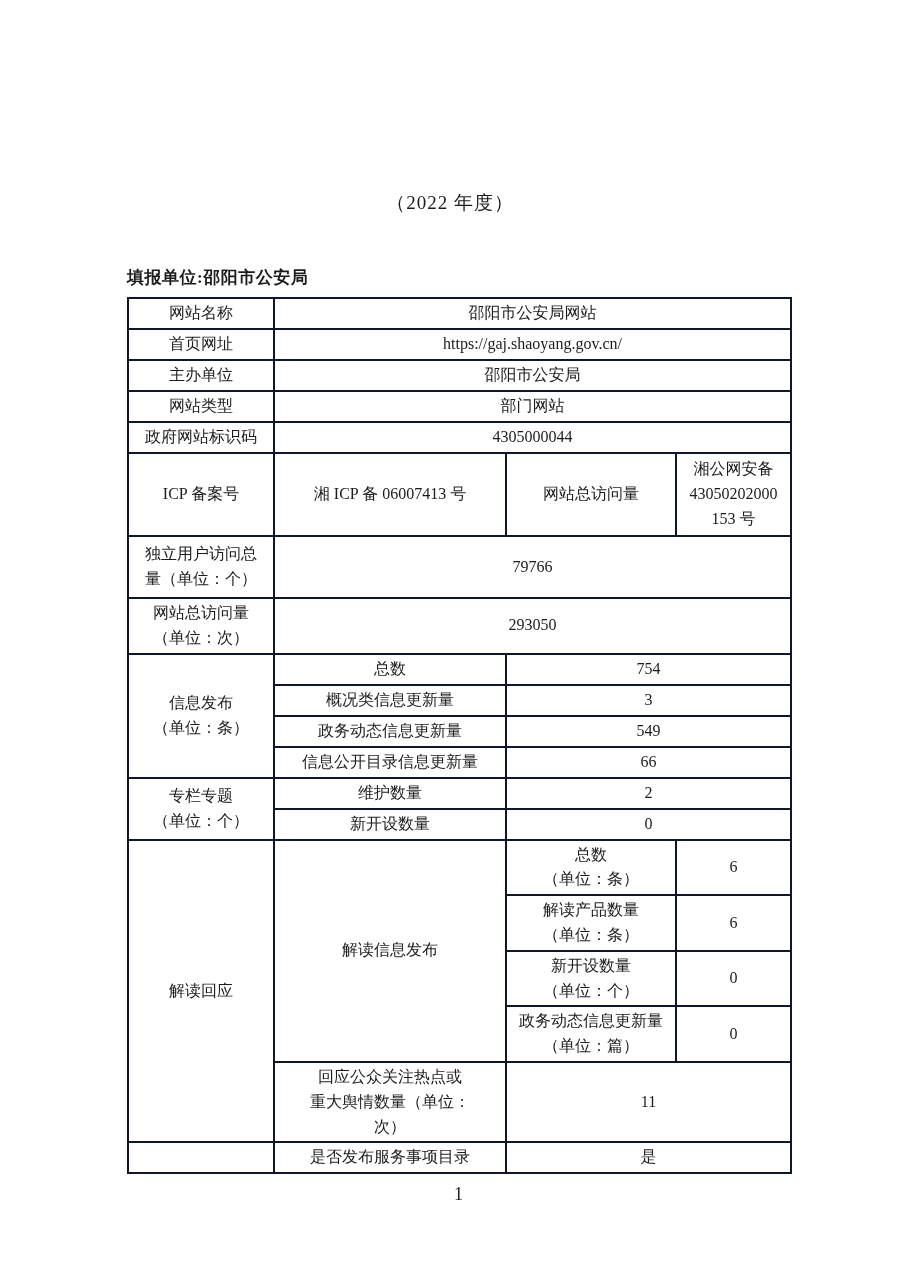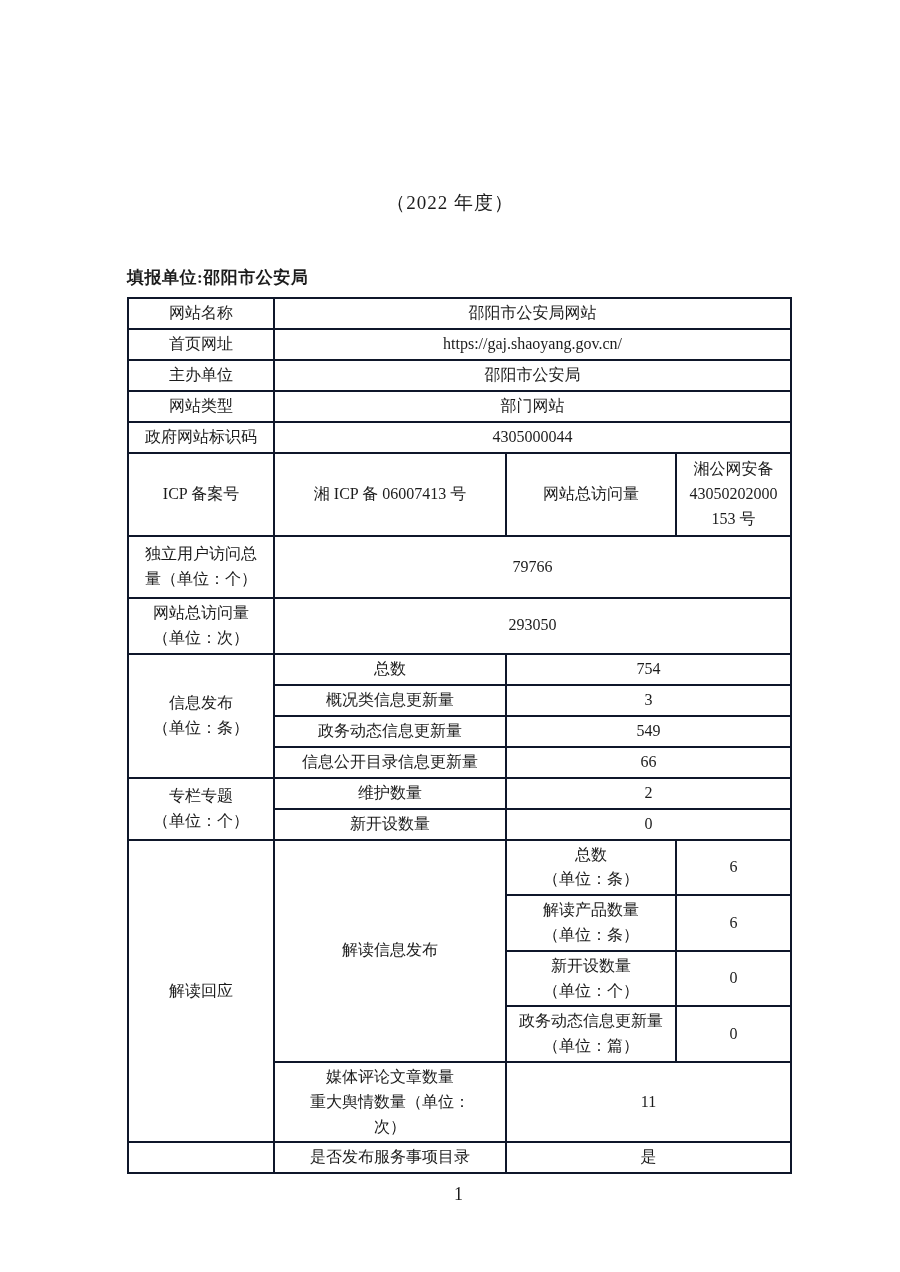--- a/index.html
+++ b/index.html
@@ -161,21 +161,21 @@
         <td>新开设数量
 （单位：个）</td>
         <td>0</td>
       </tr>
       <tr class="h51">
         <td>政务动态信息更新量
 （单位：篇）</td>
         <td>0</td>
       </tr>
       <tr class="h77">
-        <td>媒体评论文章数量
+        <td>回应公众关注热点或
 重大舆情数量（单位：
 次）</td>
         <td colspan="2">11</td>
       </tr>
       <tr class="h36">
         <td></td>
         <td>是否发布服务事项目录</td>
         <td colspan="2">是</td>
       </tr>
     </tbody>

